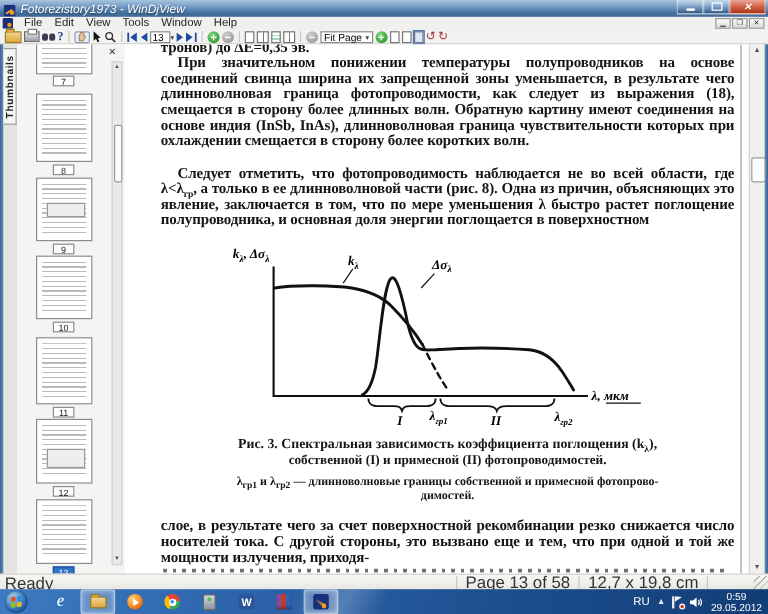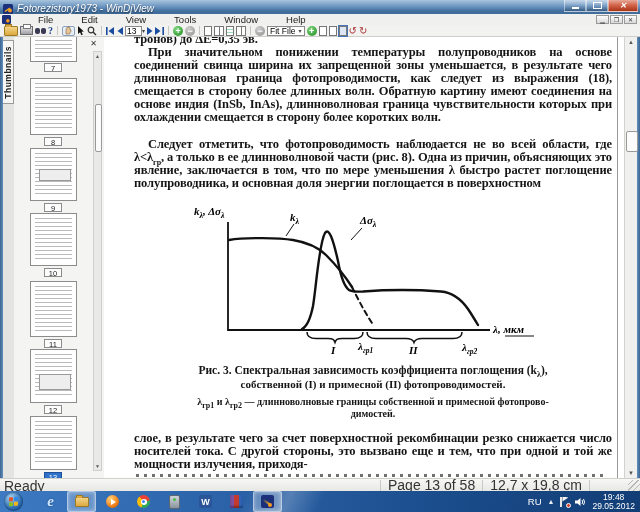--- a/index.html
+++ b/index.html
@@ -16,21 +16,21 @@
   .wbtn{width:22px;height:12px;border:1px solid rgba(255,255,255,.45);border-top:none;
     background:linear-gradient(rgba(255,255,255,.35),rgba(255,255,255,.08) 45%,rgba(0,0,0,.18));
     display:flex;align-items:center;justify-content:center;box-sizing:border-box;}
   .wbtn.close{width:30px;background:linear-gradient(#e8a89a,#d4674c 45%,#a93317);}
   .glyph-min{width:7px;height:2px;background:#fff;margin-top:4px;}
   .glyph-max{width:7px;height:5px;border:1px solid #fff;}
   .glyph-x{color:#fff;font-size:8px;font-weight:bold;line-height:1;}
 
   
   .menubar{position:absolute;left:0;top:14px;width:640px;height:11px;background:#f0f0ee;
-    border-bottom:1px solid #d8d8d4;display:flex;align-items:center;font-size:9.5px;color:#222;gap:18px;}
+    border-bottom:1px solid #d8d8d4;display:flex;align-items:center;font-size:9.5px;color:#222;}
   .mdi-docico{width:9px;height:9px;margin:0 4px 0 2px;}
   .menu-item{padding:0 5px;line-height:11px;}
   .mdibtns{position:absolute;right:3px;top:1px;display:flex;gap:1px;}
   .mdib{width:13px;height:9px;background:linear-gradient(#fdfdfd,#d9d9d9);border:1px solid #9a9a9a;
     box-sizing:border-box;display:flex;align-items:center;justify-content:center;font-size:6px;color:#333;line-height:1;}
 
   
   .toolbar{position:absolute;left:0;top:25px;width:640px;height:12px;background:#f2f2f0;
     border-bottom:1px solid #cfcfcb;display:flex;align-items:center;padding-left:3px;box-sizing:border-box;}
   .ti{height:11px;display:flex;align-items:center;justify-content:center;margin:0 1px;}
@@ -271,21 +271,21 @@
     </div>
   <div class="ti">
       <div class="pg2"></div>
     </div>
   <div class="tsep"></div>
   <div class="ti">
       <div class="zbtn zout">−</div>
     </div>
   <div class="ti">
       <div class="combo">
-        <span>Fit File</span>
+        <span>Fit Page</span>
         <span class="drop">▾</span>
       </div>
     </div>
   <div class="ti">
       <div class="zbtn zin">+</div>
     </div>
   <div class="ti">
       <div class="pg"></div>
     </div>
   <div class="ti">
@@ -454,17 +454,17 @@
     <span class="tr-lang">RU</span>
     <span class="tr-up">▲</span>
     <span class="flagic">
         <span class="flagbadge"></span>
       </span>
     <svg width="11" height="10" viewBox="0 0 11 10">
       <path d="M0,3.5 L2.5,3.5 L5.5,1 L5.5,9 L2.5,6.5 L0,6.5 Z" fill="#fff"></path>
       <path d="M7,3 Q8.5,5 7,7 M8.5,2 Q10.6,5 8.5,8" stroke="#fff" stroke-width="1" fill="none"></path>
     </svg>
     <div class="clock">
-      <div>19:48</div>
+      <div>0:59</div>
       <div>29.05.2012</div>
     </div>
   </div>
 </div>
 
 </body></html>

